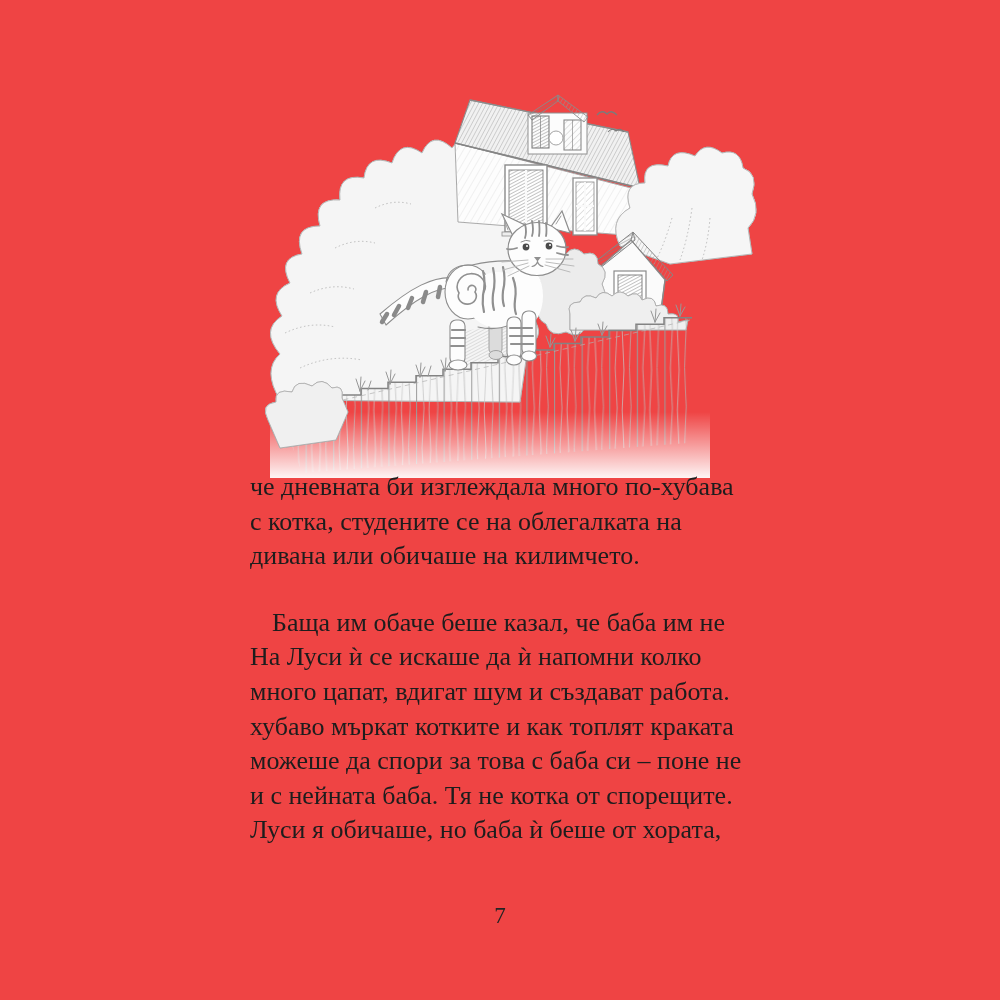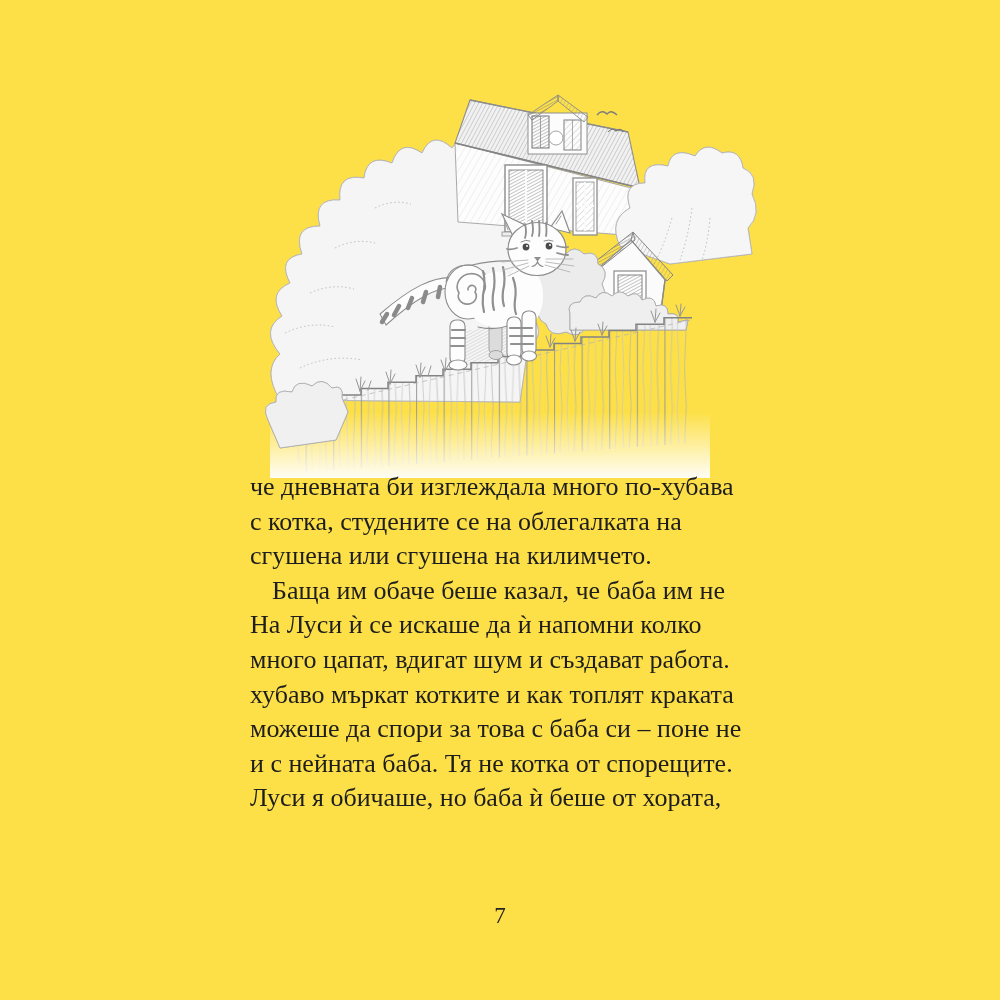--- a/index.html
+++ b/index.html
@@ -1,21 +1,21 @@
 <!DOCTYPE html>
 <html><head>
 <meta charset="utf-8">
 <style>
   html,body{margin:0;padding:0;background:#ffffff;}
   body{width:1000px;height:1000px;font-family:"Liberation Serif","DejaVu Serif",serif;}
-  .page{position:relative;width:1000px;height:1000px;background:#fde047;overflow:hidden;}
+  .page{position:relative;width:1000px;height:1000px;background:#ef4444;overflow:hidden;}
   .illustration{position:absolute;left:240px;top:68px;width:520px;height:410px;}
   .text-block{position:absolute;left:250px;top:470px;width:510px;font-size:26px;line-height:34.6px;color:#1d1d1d;}
   .text-line{white-space:nowrap;}
-  .indent-first .text-line:first-child{text-indent:22px;}
+  .indent-first .text-line:first-child{text-indent:22px;margin-top:32px;}
   .page-number{position:absolute;left:0;top:903px;width:1000px;text-align:center;font-size:23px;color:#242424;}
 </style>
 </head>
 <body>
 
 <div class="page">
 
   <div class="illustration" aria-label="Pencil illustration of a striped tabby kitten walking along the top of a wooden plank fence, with a house with a dormer window, a small doghouse, leafy bushes, grass and two birds flying in the sky">
     <svg width="520" height="410" viewBox="0 0 520 410" xmlns="http://www.w3.org/2000/svg">
       <defs>
@@ -218,21 +218,21 @@
         <path d="M357,47 q5,-6 10,-1 q4,-5 10,1" stroke-width="1.3"></path>
         <path d="M368,64 q4,-5 8,-1 q4,-4 8,1" stroke-width="1.1"></path>
       </g>
     </svg>
   </div>
 
   <div class="text-block">
     <div>
       <div class="text-line">че дневната би изглеждала много по-хубава</div>
       <div class="text-line">с котка, студените се на облегалката на</div>
-      <div class="text-line">сгушена или сгушена на килимчето.</div>
+      <div class="text-line">дивана или обичаше на килимчето.</div>
     </div>
     <div class="indent-first">
       <div class="text-line">Баща им обаче беше казал, че баба им не</div>
       <div class="text-line">На Луси ѝ се искаше да ѝ напомни колко</div>
       <div class="text-line">много цапат, вдигат шум и създават работа.</div>
       <div class="text-line">хубаво мъркат котките и как топлят краката</div>
       <div class="text-line">можеше да спори за това с баба си – поне не</div>
       <div class="text-line">и с нейната баба. Тя не котка от спорещите.</div>
       <div class="text-line">Луси я обичаше, но баба ѝ беше от хората,</div>
     </div>

